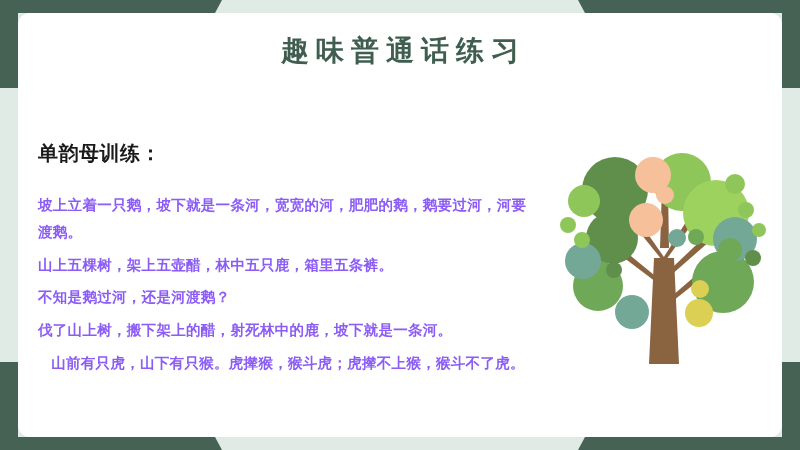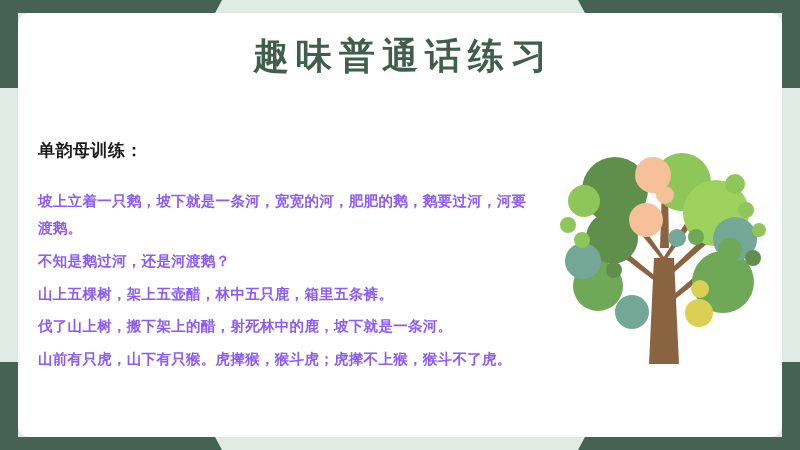--- a/index.html
+++ b/index.html
@@ -70,52 +70,52 @@
 
   
   .title {
     position: absolute;
     left: 0;
     top: 32px;
     width: 800px;
     text-align: center;
     z-index: 4;
     color: #3f5e50;
-    font-size: 36px;
+    font-size: 28px;
     font-weight: bold;
     letter-spacing: 7px;
     text-indent: 7px;
     white-space: nowrap;
   }
 
   
   .content {
     position: absolute;
     left: 38px;
     top: 140px;
     width: 500px;
     z-index: 4;
   }
   .subhead {
     color: #1a1a1a;
-    font-size: 17px;
+    font-size: 20px;
     font-weight: bold;
     letter-spacing: 0.5px;
     margin: 0 0 26px 0;
     line-height: 1.3;
   }
   .para {
     color: #8b5cf6;
     font-size: 14.5px;
     font-weight: bold;
     line-height: 1.85;
     letter-spacing: 0.3px;
     margin: 0 0 6px 0;
   }
-  .para:last-child { margin-bottom: 0; }
+  .para:last-child { margin-bottom: 0; text-align: center; }
 
   
   .tree {
     position: absolute;
     left: 552px;
     top: 148px;
     width: 224px;
     height: 230px;
     z-index: 4;
   }
@@ -128,22 +128,22 @@
 
   <div class="frame-dark"></div>
   <div class="frame-mint"></div>
   <div class="card"></div>
 
   <div class="title">趣味普通话练习</div>
 
   <div class="content">
     <p class="subhead">单韵母训练：</p>
     <p class="para">坡上立着一只鹅，坡下就是一条河，宽宽的河，肥肥的鹅，鹅要过河，河要渡鹅。</p>
+    <p class="para">山上五棵树，架上五壶醋，林中五只鹿，箱里五条裤。</p>
     <p class="para">不知是鹅过河，还是河渡鹅？</p>
-    <p class="para">山上五棵树，架上五壶醋，林中五只鹿，箱里五条裤。</p>
     <p class="para">伐了山上树，搬下架上的醋，射死林中的鹿，坡下就是一条河。</p>
     <p class="para">山前有只虎，山下有只猴。虎撵猴，猴斗虎；虎撵不上猴，猴斗不了虎。</p>
   </div>
 
   <div class="tree">
     <svg viewBox="0 0 224 230" xmlns="http://www.w3.org/2000/svg">
 
       <g fill="#8a6341">
         <path d="M102 110 L122 110 L127 216 L97 216 Z"></path>
         <path d="M110 112 L114 112 L150 62 L144 58 Z"></path>

